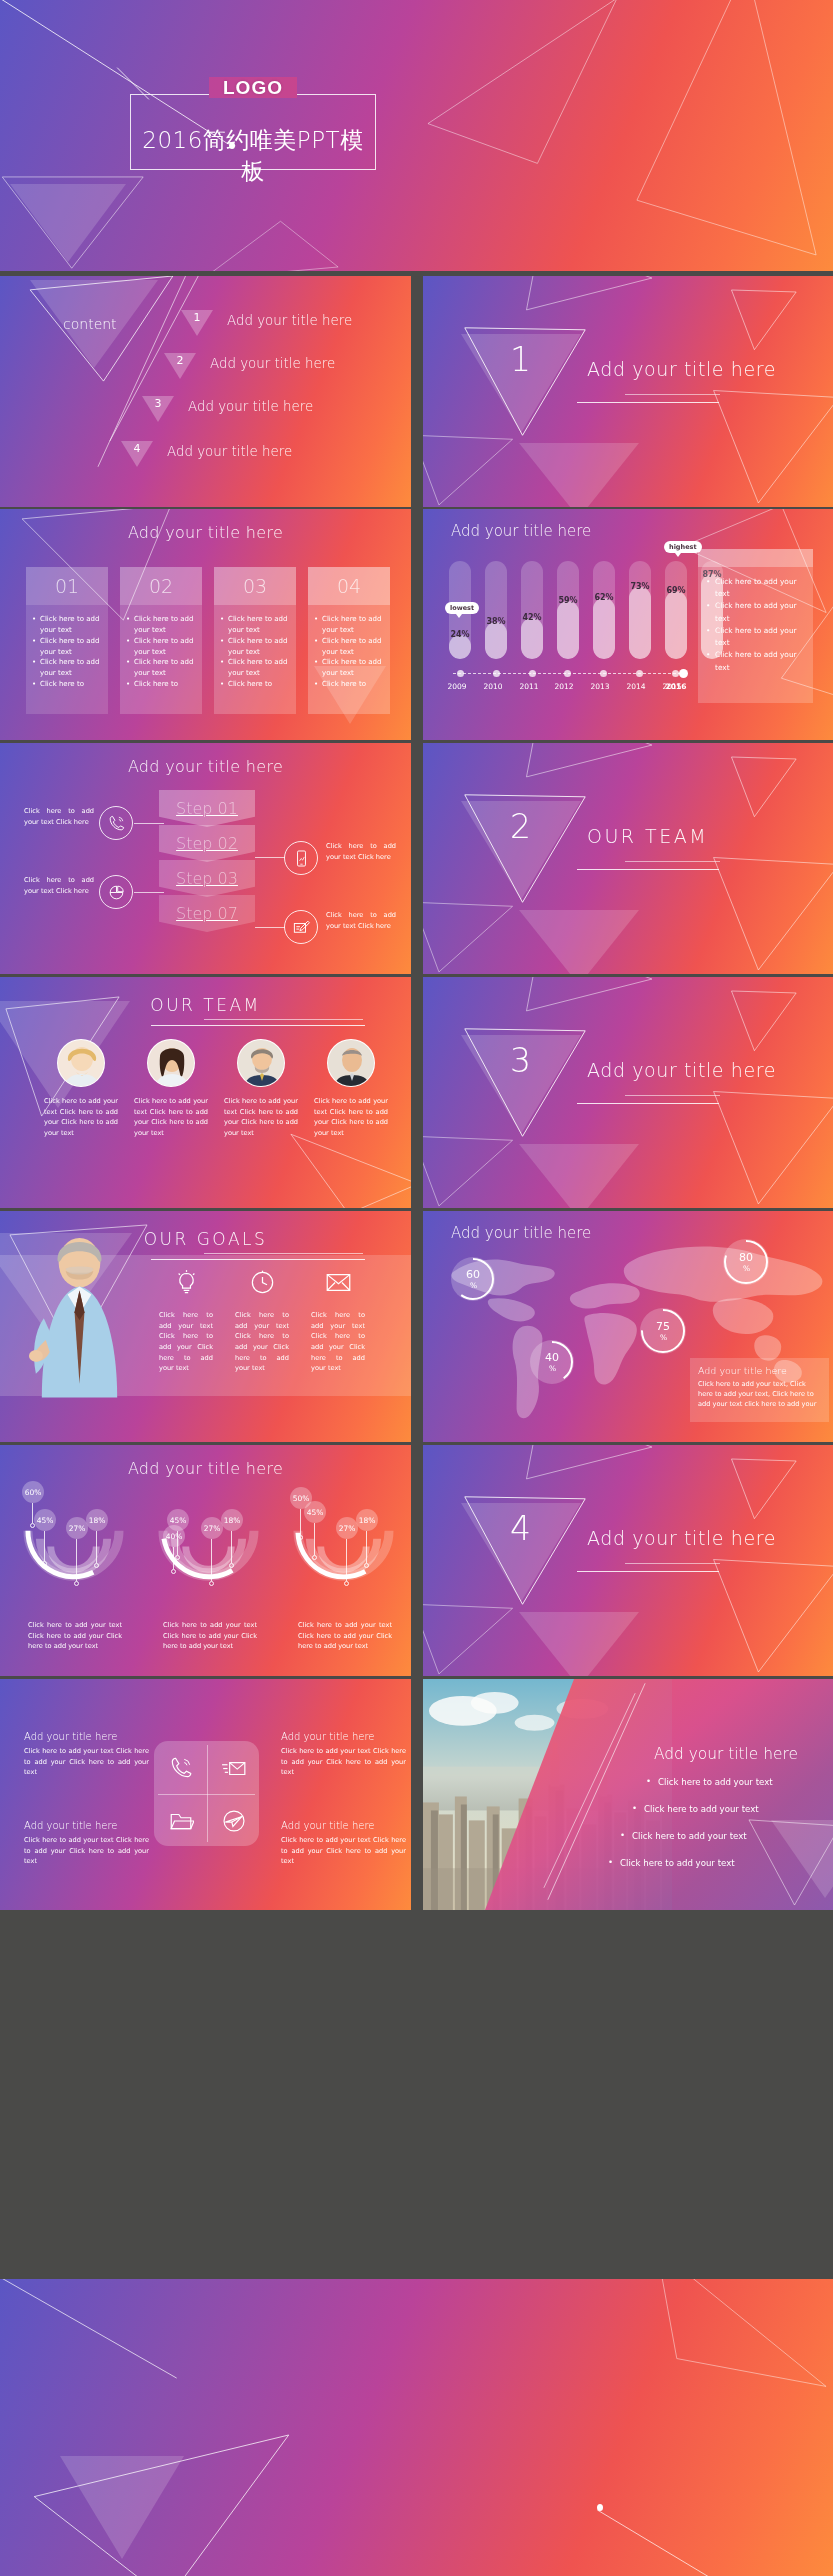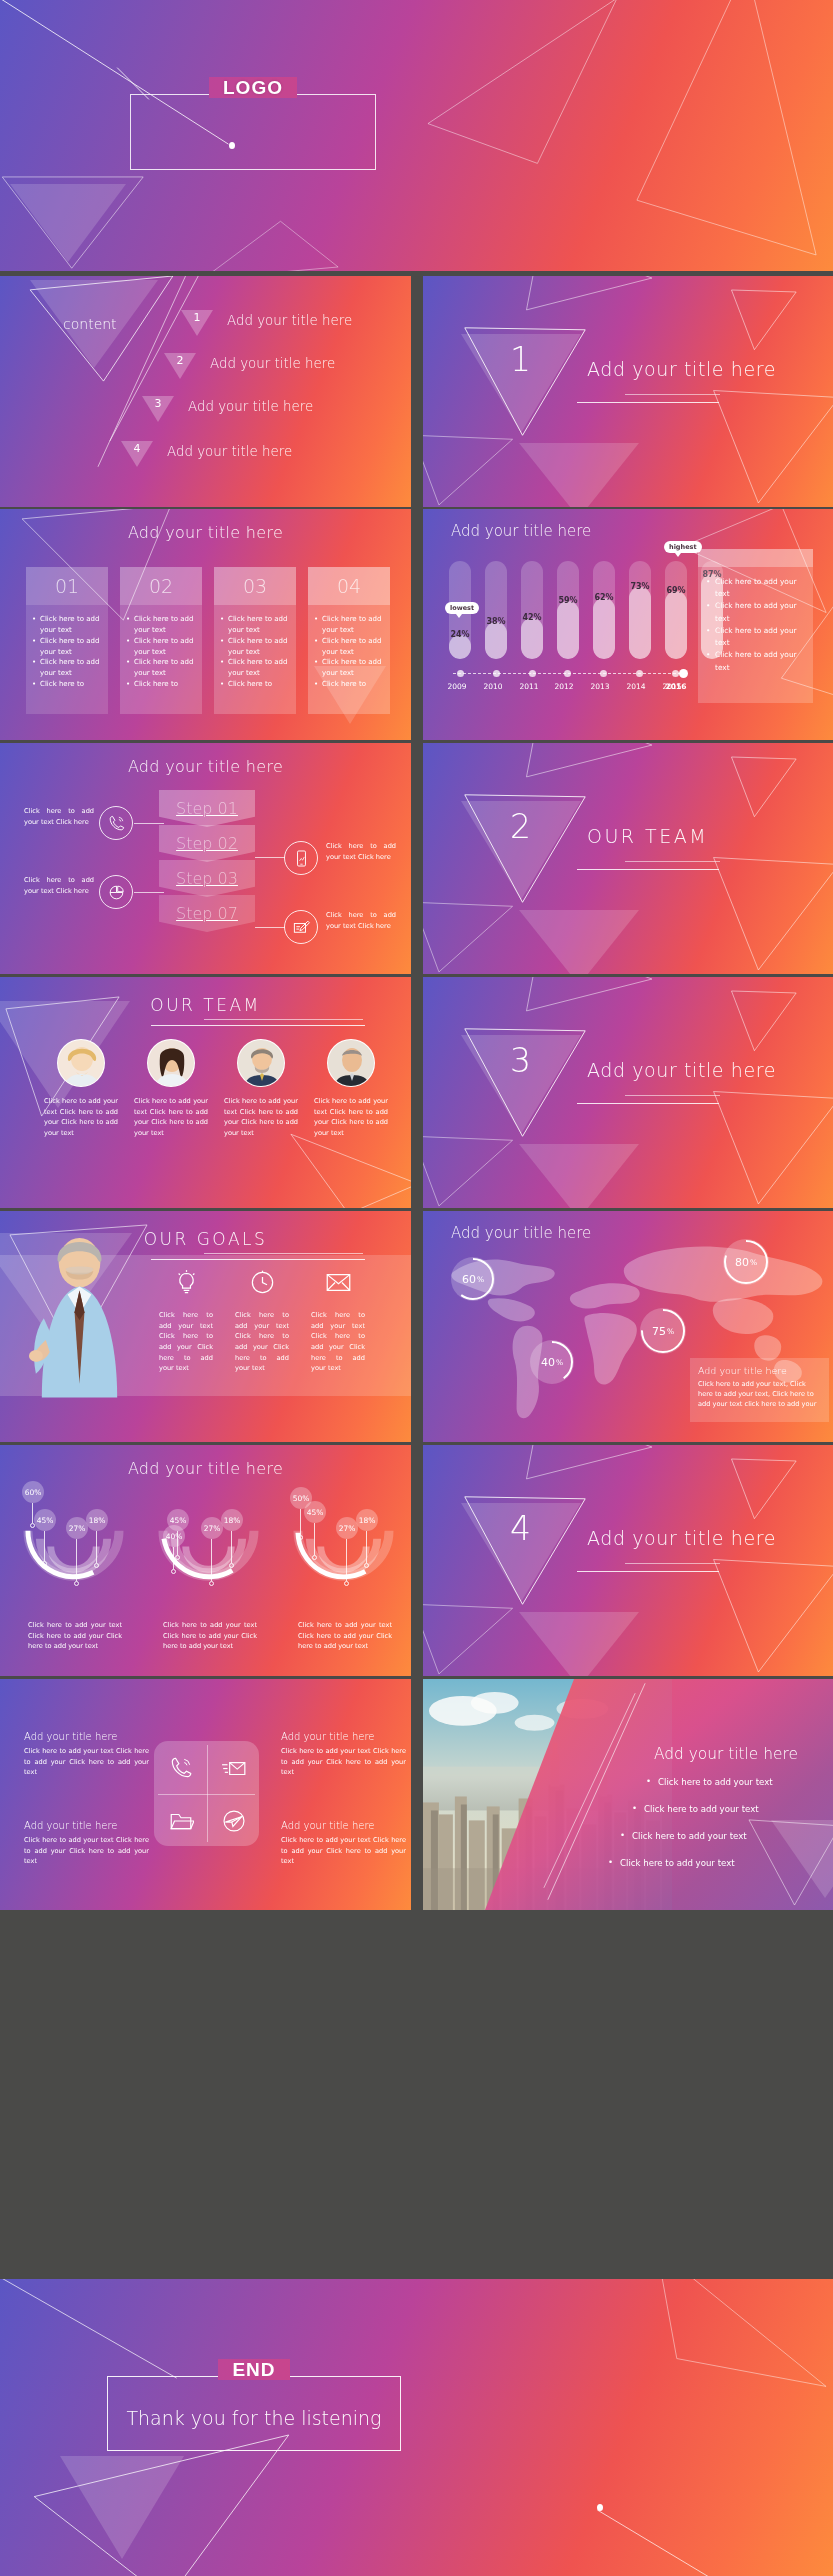--- a/index.html
+++ b/index.html
@@ -128,21 +128,21 @@
   .goal { width:54px; }
   .goal .gi { height:30px; display:flex; align-items:flex-start; justify-content:center; }
   .goal .gi svg { width:27px; height:27px; }
   .goal p { margin-top:11px; font-size:6.6px; line-height:1.62; text-align:justify; color:#fff; font-family:"DejaVu Sans", sans-serif;}
 
   
   .map-wrap { position:absolute; left:8px; top:20px; width:398px; height:199px; }
   .ring { position:absolute; border-radius:50%; }
   .ring .bg { position:absolute; inset:0; border-radius:50%; background:rgba(255,255,255,.22); }
   .ring .arc { position:absolute; inset:0; }
-  .ring .lab { position:absolute; inset:0; display:flex; align-items:center; justify-content:center; font-size:11px; color:#fff; font-family:"DejaVu Sans", sans-serif;}
+  .ring .lab { position:absolute; inset:0; display:flex; align-items:center; justify-content:center; font-size:11px; color:#fff; font-family:"DejaVu Sans", sans-serif;flex-direction:column;}
   .ring .lab b { font-weight:400; }
   .ring .lab i { font-style:normal; font-size:7.5px; margin-left:1px; }
   .map-note { position:absolute; left:267px; top:147px; width:139px; height:64px; background:rgba(255,255,255,.18); padding:7px 8px; }
   .map-note h4 { font-size:9.5px; font-weight:300; font-family:"DejaVu Sans", sans-serif; }
   .map-note p { font-size:6.6px; line-height:1.55; margin-top:3px; font-family:"DejaVu Sans", sans-serif;}
 
   
   .arcsets { position:absolute; left:4px; top:34px; display:flex; }
   .arcset { width:135px; position:relative; height:189px; }
   .arcset svg.gauge { position:absolute; left:14px; top:24px; }
@@ -203,20 +203,21 @@
           <polygon points="8,8 150,8 78,100" fill="none" stroke="rgba(255,255,255,.5)" stroke-width="1"></polygon>
         </svg>
     </div>
     <div class="out" style="left:199px;top:219px;">
       <svg width="159" height="90" viewBox="0 0 160 90">
           <polygon points="82,2 4,60 140,48" fill="none" stroke="rgba(255,255,255,.4)" stroke-width="1"></polygon>
         </svg>
     </div>
     <div class="title-box">
       <div class="logo-tag"><span>LOGO</span></div>
+      <div class="title-main">2016简约唯美PPT模板</div>
     </div>
   </div>
 
   <div class="slide half" style="left:0;top:276px;">
     <div class="tri tri-dn-fill" style="--w:64px;--h:88px;left:30px;top:4px;"></div>
     <div class="out" style="left:22px;top:-2px;">
       <svg width="159" height="119" viewBox="0 0 160 120">
           <polygon points="8,16 152,2 82,108" fill="none" stroke="rgba(255,255,255,.75)" stroke-width="1"></polygon>
         </svg>
     </div>
@@ -964,20 +965,16 @@
         </svg>
     </div>
     <div class="tri tri-dn-fill" style="--w:62px;--h:103px;left:60px;top:177px;"></div>
     <div class="dot" style="left:597px;top:225px;width:6px;height:7px;"></div>
     <div class="out" style="left:593px;top:227px;">
       <svg width="239" height="139" viewBox="0 0 240 140">
           <line x1="4" y1="4" x2="214" y2="130" stroke="rgba(255,255,255,.7)" stroke-width="1"></line>
           <line x1="120" y1="78" x2="152" y2="98" stroke="rgba(255,255,255,.7)" stroke-width="1"></line>
         </svg>
     </div>
-    <div class="end-box">
-      <div class="end-tag"><span>END</span></div>
-      <div class="end-sub">Thank you for the listening</div>
-    </div>
   </div>
 
 </div>
 
 
 </body></html>

